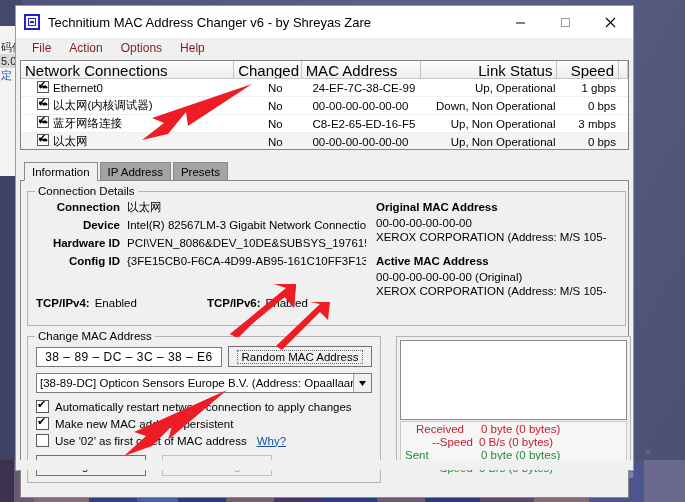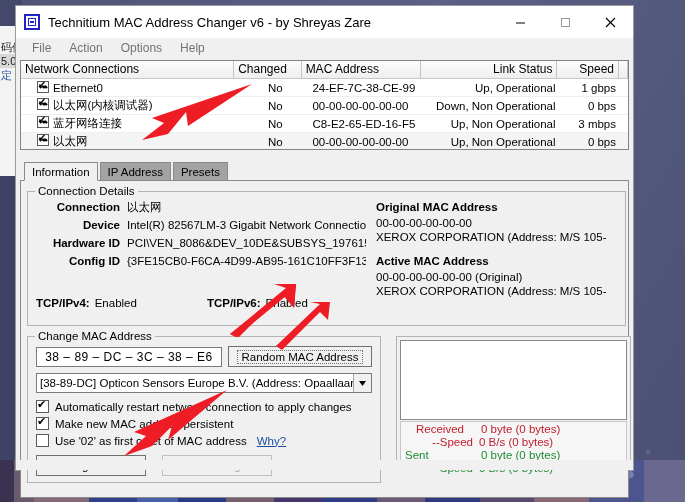--- a/index.html
+++ b/index.html
@@ -55,28 +55,28 @@
   #app-icon:after{content:"";position:absolute;left:4px;top:5px;width:4px;height:2px;background:#2222cc;}
   #title-text{font-size:13px;color:#000;white-space:nowrap;}
   #wincontrols{position:absolute;right:0;top:0;height:32px;display:flex;}
   .wc{width:45px;height:32px;display:flex;align-items:center;justify-content:center;
     font-size:13px;color:#000;}
   .wc svg{display:block;}
 
   
   #menubar{height:20px;background:#f0f0f0;display:flex;align-items:center;
     padding-left:8px;gap:2px;}
-  .menu-item{font-size:12px;padding:18px 8px;color:#737373;white-space:nowrap;}
+  .menu-item{font-size:12px;padding:18px 8px;color:#7f1d1d;white-space:nowrap;}
 
   
   #listview{margin:2px 4px 0 4px;background:#fff;border:1px solid #848484;height:88px;
     position:relative;overflow:hidden;}
   #lv-header{display:flex;height:17px;background:#f3f3f3;border-bottom:1px solid #c8c8c8;}
   .lv-h{border-right:1px solid #c4c4c4;box-sizing:border-box;padding:1px 4px 15px 4px;
-    font-size:12px;color:#000;white-space:nowrap;overflow:hidden;
+    font-size:15px;color:#000;white-space:nowrap;overflow:hidden;
     background:linear-gradient(#fdfdfd,#eeeeee);}
   .lv-row{display:flex;height:17px;align-items:center;border-bottom:1px solid #efefef;padding-left:12px;}
   .lv-row.alt{background:#f4f4f4;}
   .lv-c{box-sizing:border-box;padding:0 4px;font-size:11.5px;white-space:nowrap;overflow:hidden;}
   .cb{width:10px;height:10px;border:1px solid #5a5a5a;background:#fff;
     display:inline-block;position:relative;margin-right:4px;vertical-align:-1px;}
   .cb.on:after{content:"";position:absolute;left:1px;top:4px;width:3px;height:1.5px;
     background:#000;transform:rotate(45deg);box-shadow:3px -3px 0 0 #000,4px -4px 0 0 #000,2px -2px 0 0 #000;}
   .cb.on:before{content:"\2714";position:absolute;left:0px;top:-3px;font-size:10px;color:#000;line-height:11px;}
 

